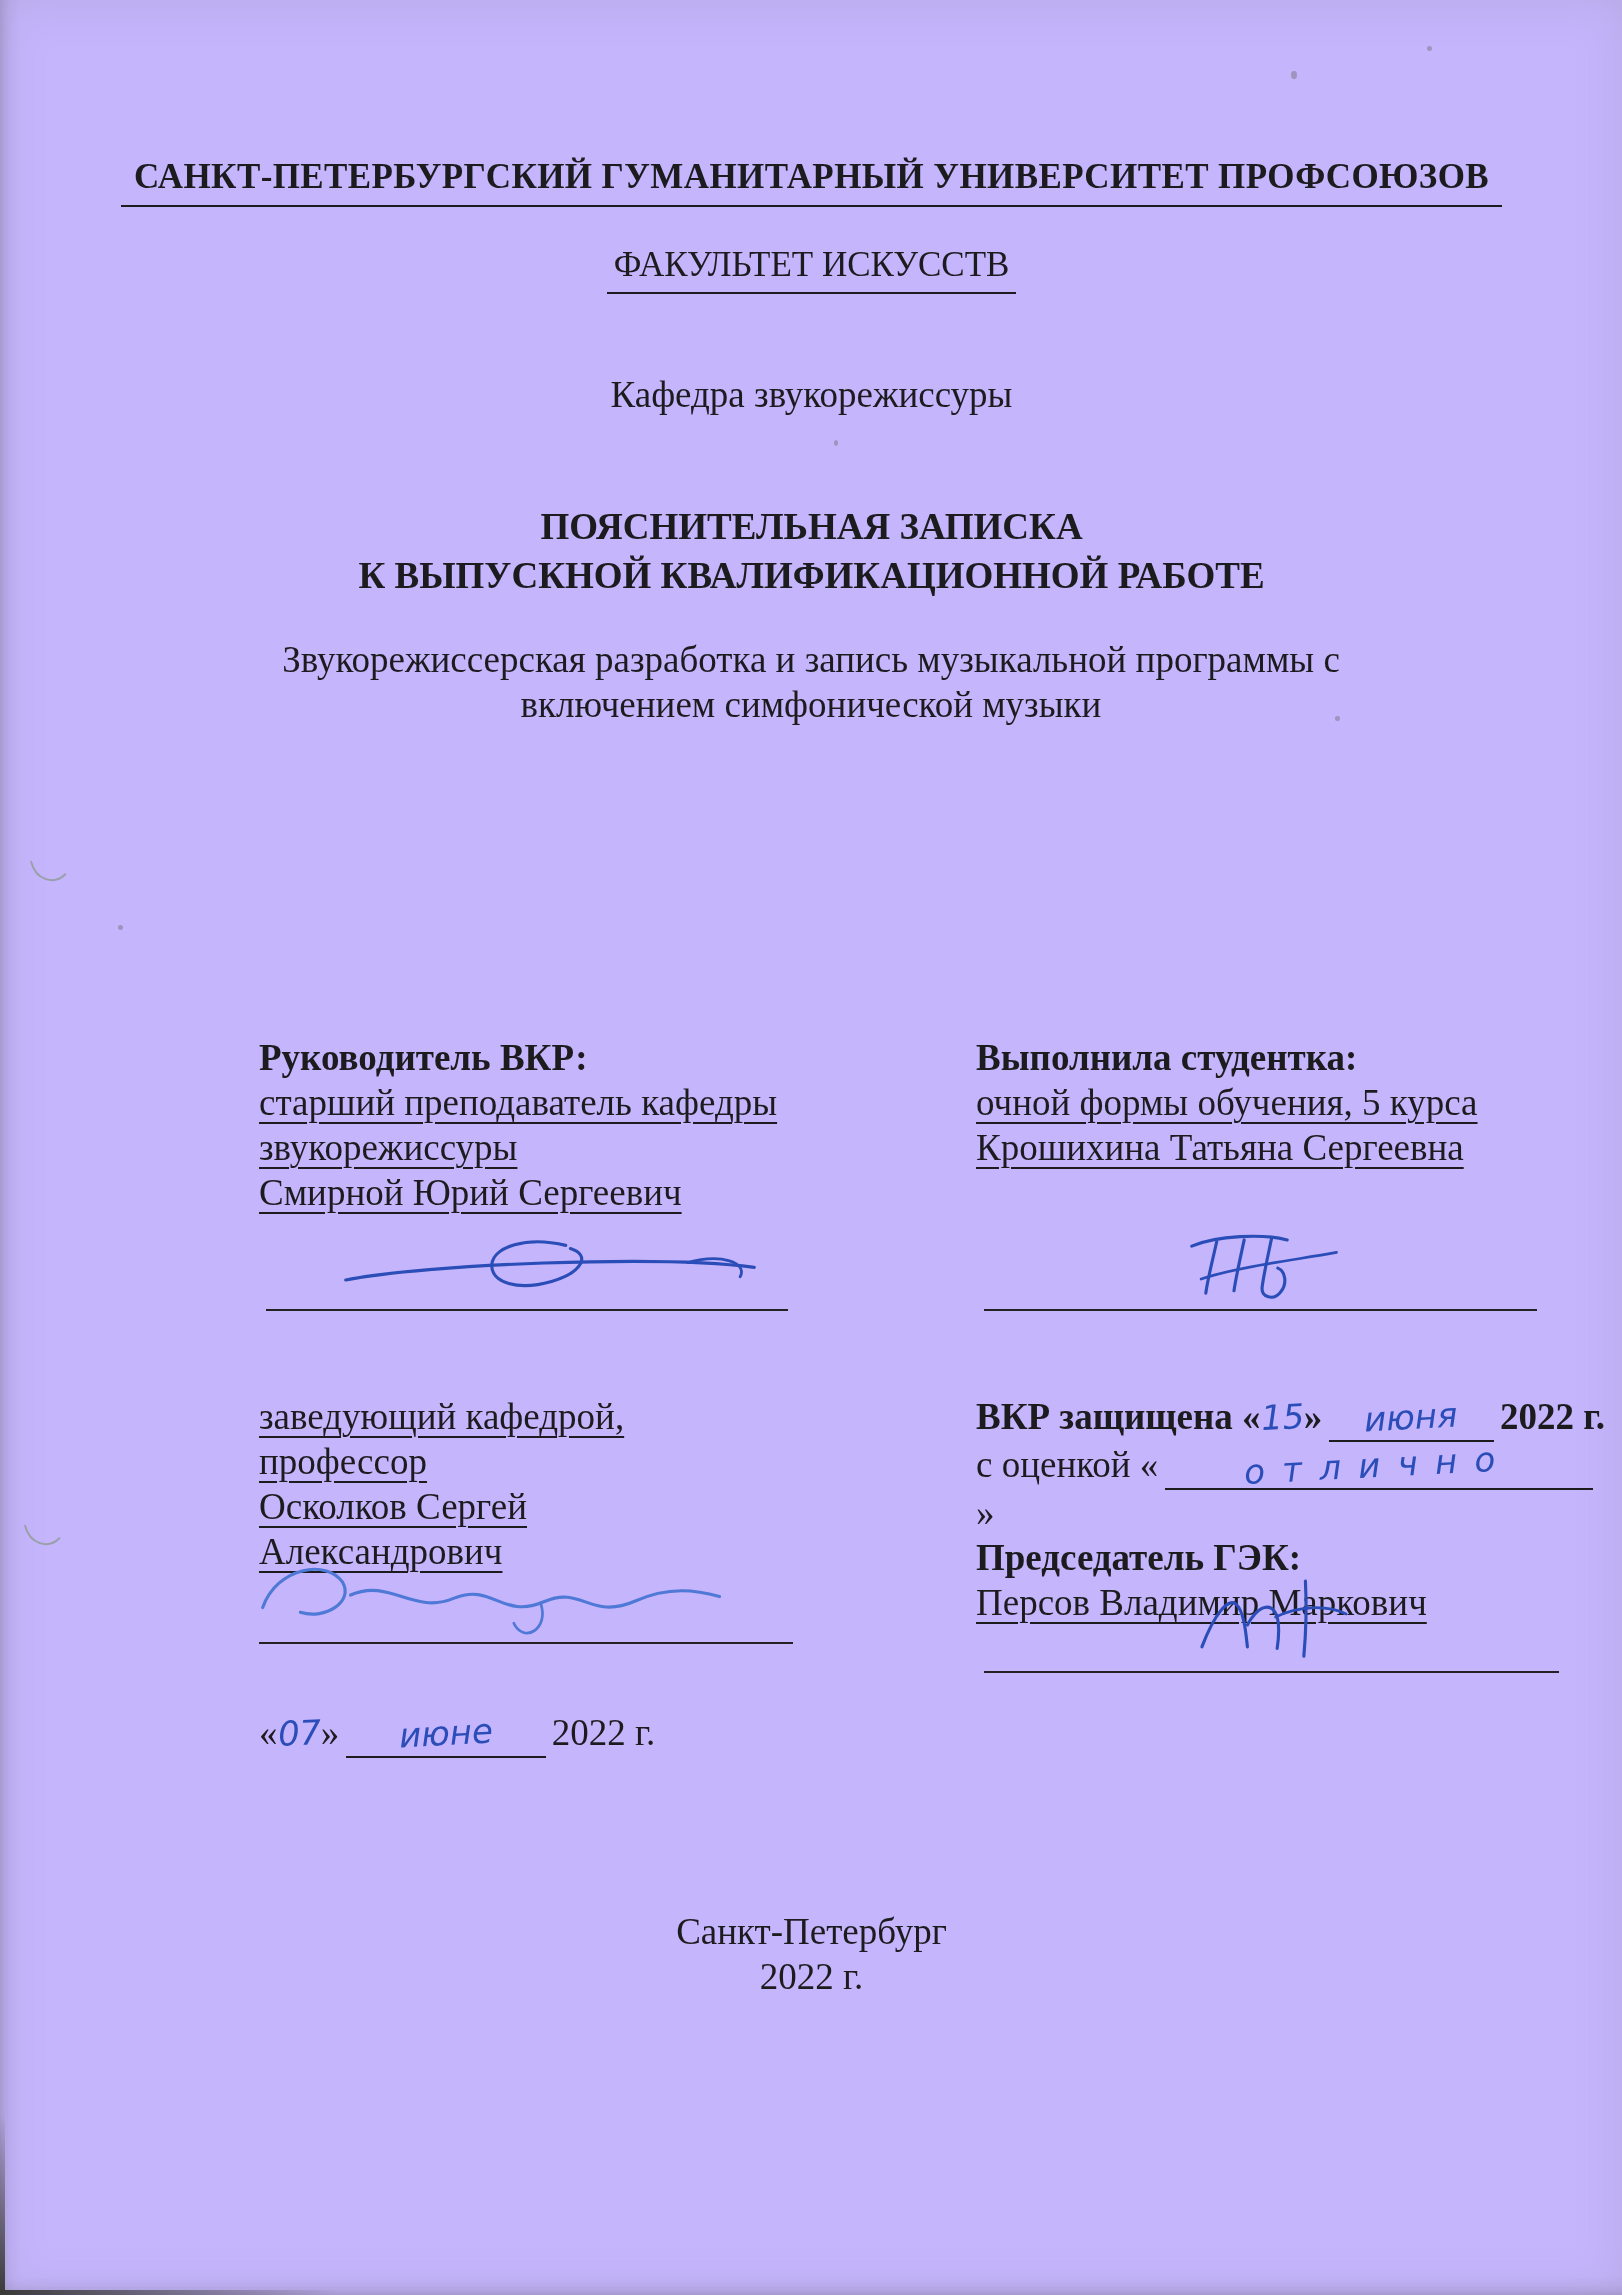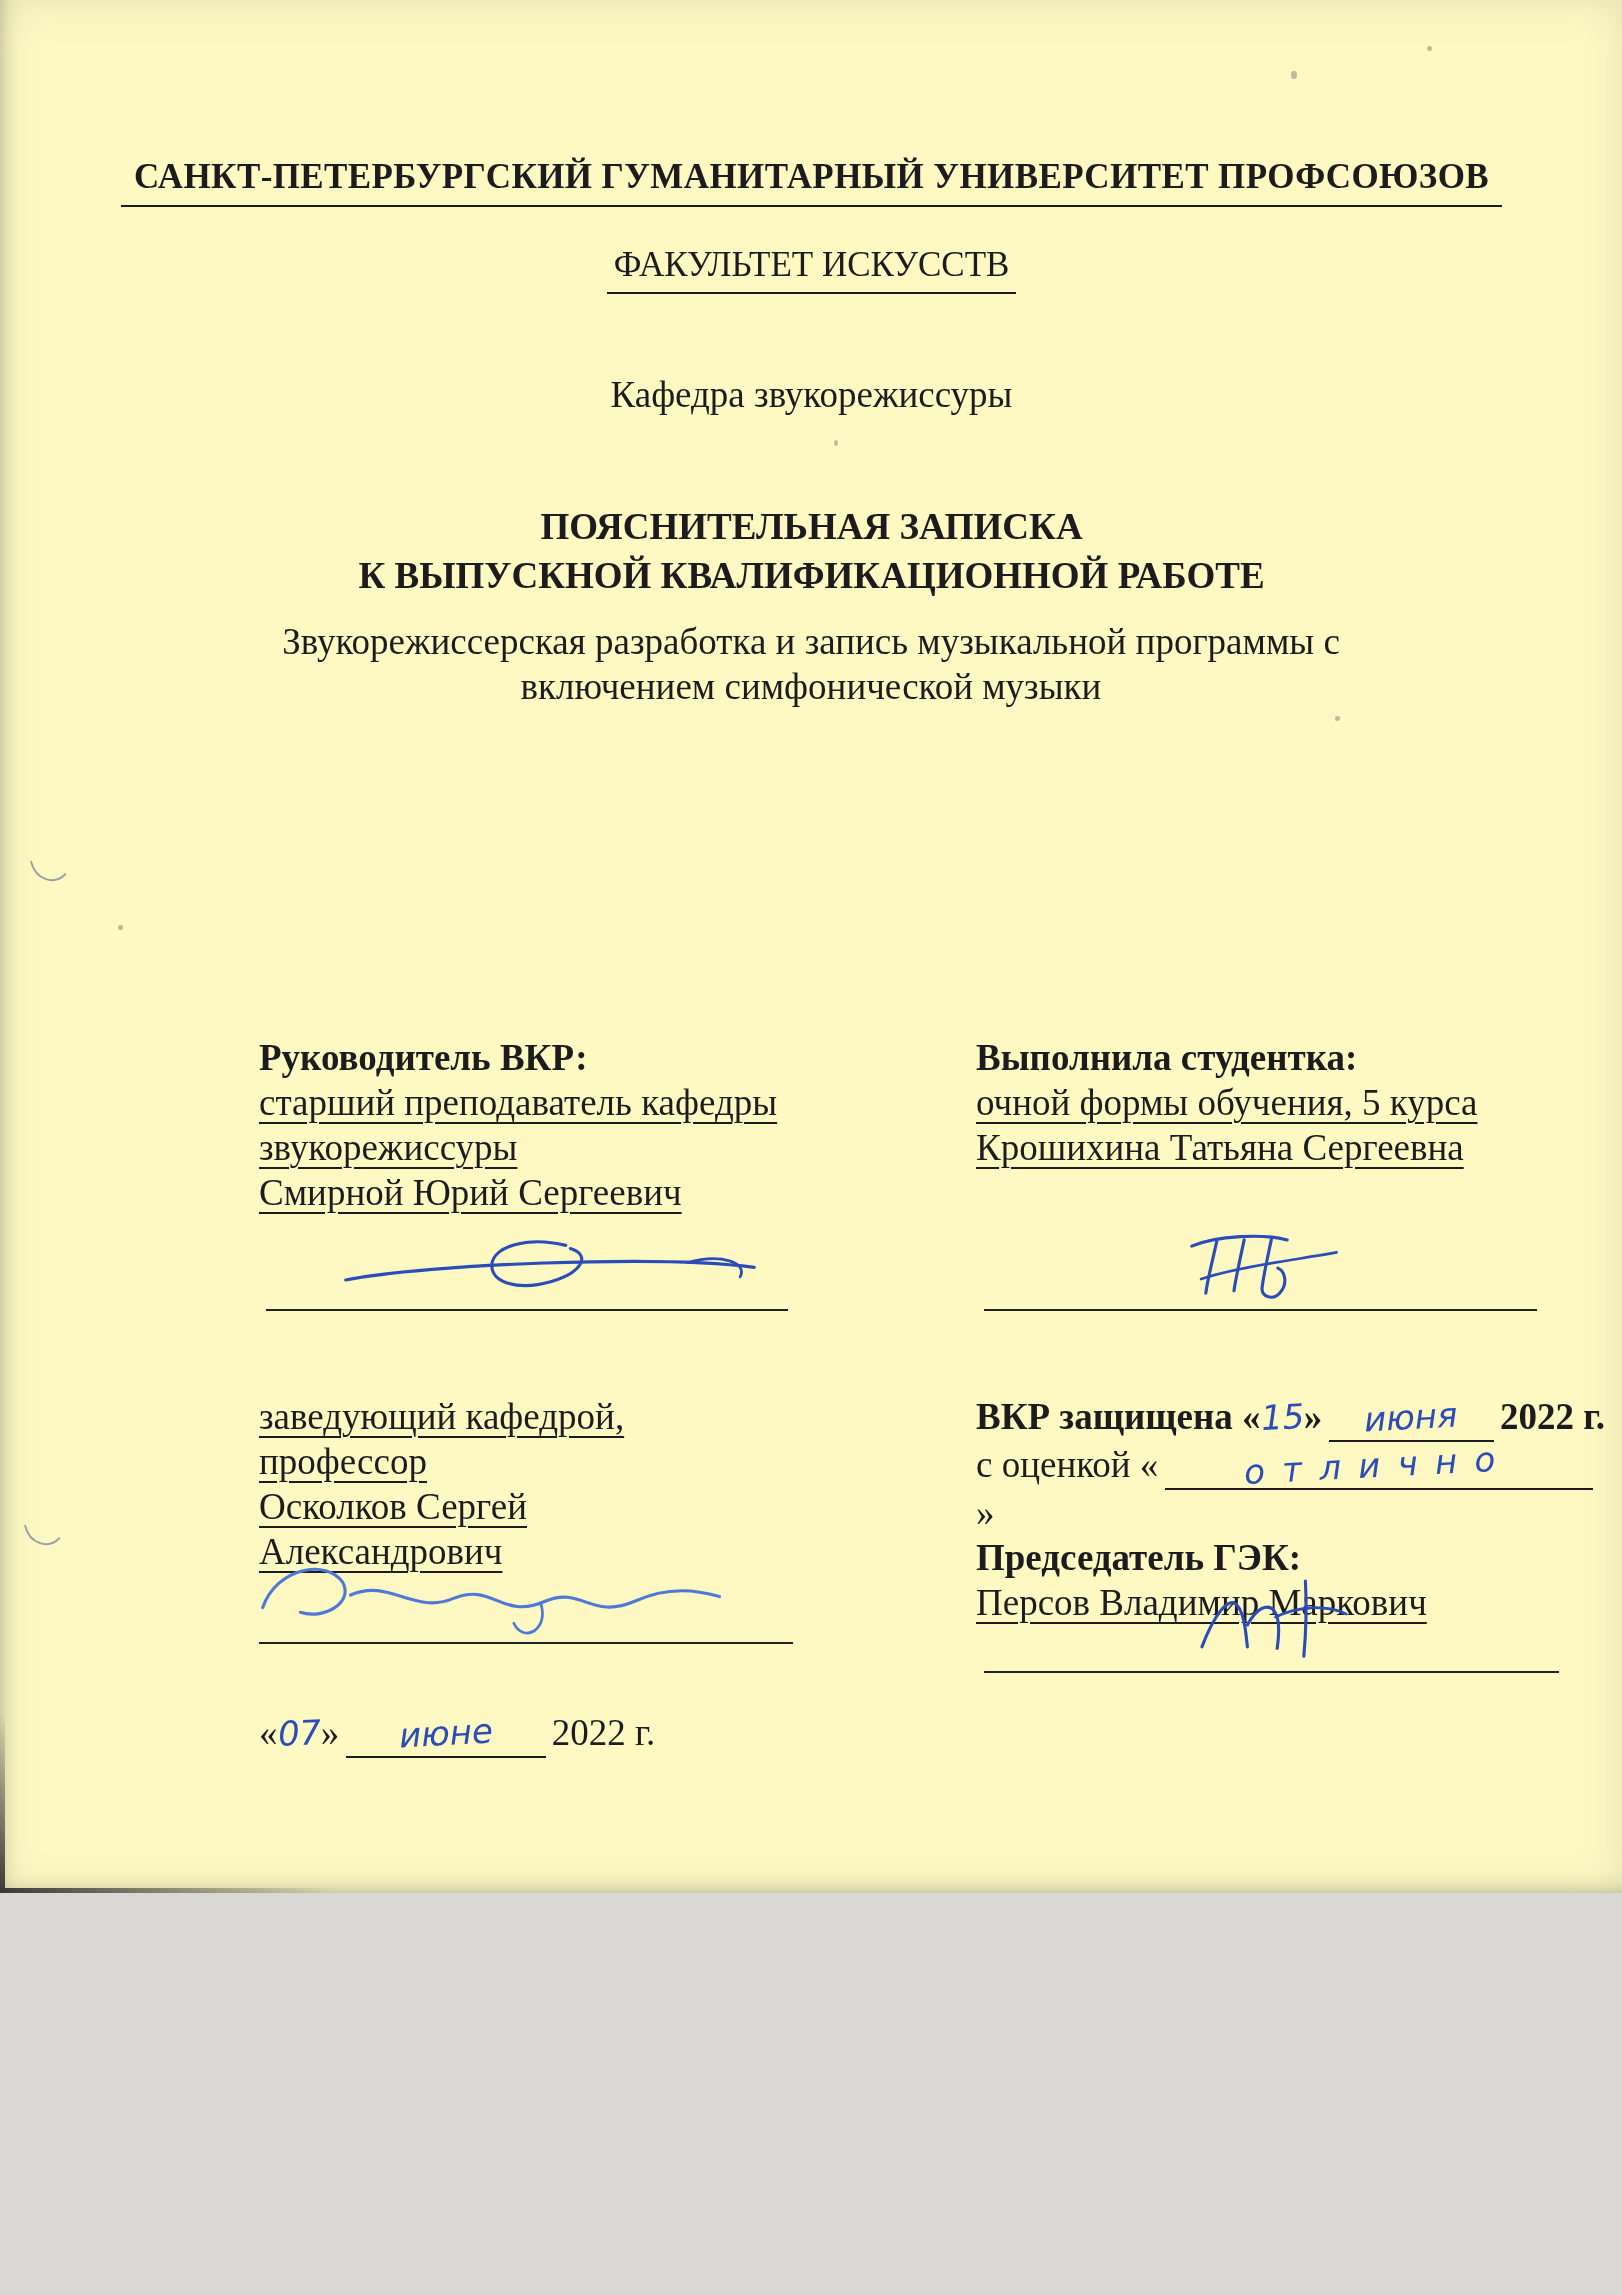--- a/index.html
+++ b/index.html
@@ -3,22 +3,22 @@
 <meta charset="utf-8">
 <style>
   :root{
     --ink:#1c1c1e;
     --blue:#2b4db8;
     --blue2:#4f79d6;
   }
   html,body{margin:0;padding:0;background:#d9d8d4;}
   .page{
     position:relative;
-    width:1623px;height:1893px;
-    background:#fef9c3;
+    width:1623px;height:2295px;
+    background:#c4b5fd;
     font-family:"Liberation Serif","DejaVu Serif",serif;
     color:var(--ink);
     font-size:37px;
     line-height:45px;
     overflow:hidden;
     box-shadow:inset 0 0 47px rgba(120,118,110,0.18), inset 11px -11px 20.4px -14px rgba(60,60,60,0.45);
   }
   .abs{position:absolute;}
   .center{text-align:center;}
   .bold{font-weight:700;}
@@ -66,21 +66,21 @@
     <span class="uline2">ФАКУЛЬТЕТ ИСКУССТВ</span>
   </div>
 
   <div class="abs center" style="top:372px;width:100%;">Кафедра звукорежиссуры</div>
 
   <div class="abs center doc-title" style="top:502px;">
     <div>ПОЯСНИТЕЛЬНАЯ ЗАПИСКА</div>
     <div>К ВЫПУСКНОЙ КВАЛИФИКАЦИОННОЙ РАБОТЕ</div>
   </div>
 
-  <div class="abs center" style="top:619px;left:222px;width:1178px;">Звукорежиссерская разработка и запись музыкальной программы с включением симфонической музыки</div>
+  <div class="abs center" style="top:637px;left:222px;width:1178px;">Звукорежиссерская разработка и запись музыкальной программы с включением симфонической музыки</div>
 
 
   <div class="abs block" style="top:1035px;left:259px;width:542px;">
     <div class="bold">Руководитель ВКР:</div>
     <div class="u">старший преподаватель кафедры звукорежиссуры</div>
     <div class="u">Смирной Юрий Сергеевич</div>
   </div>
 
   <div class="abs block" style="top:1035px;left:976px;width:597px;">
     <div class="bold">Выполнила студентка:</div>

